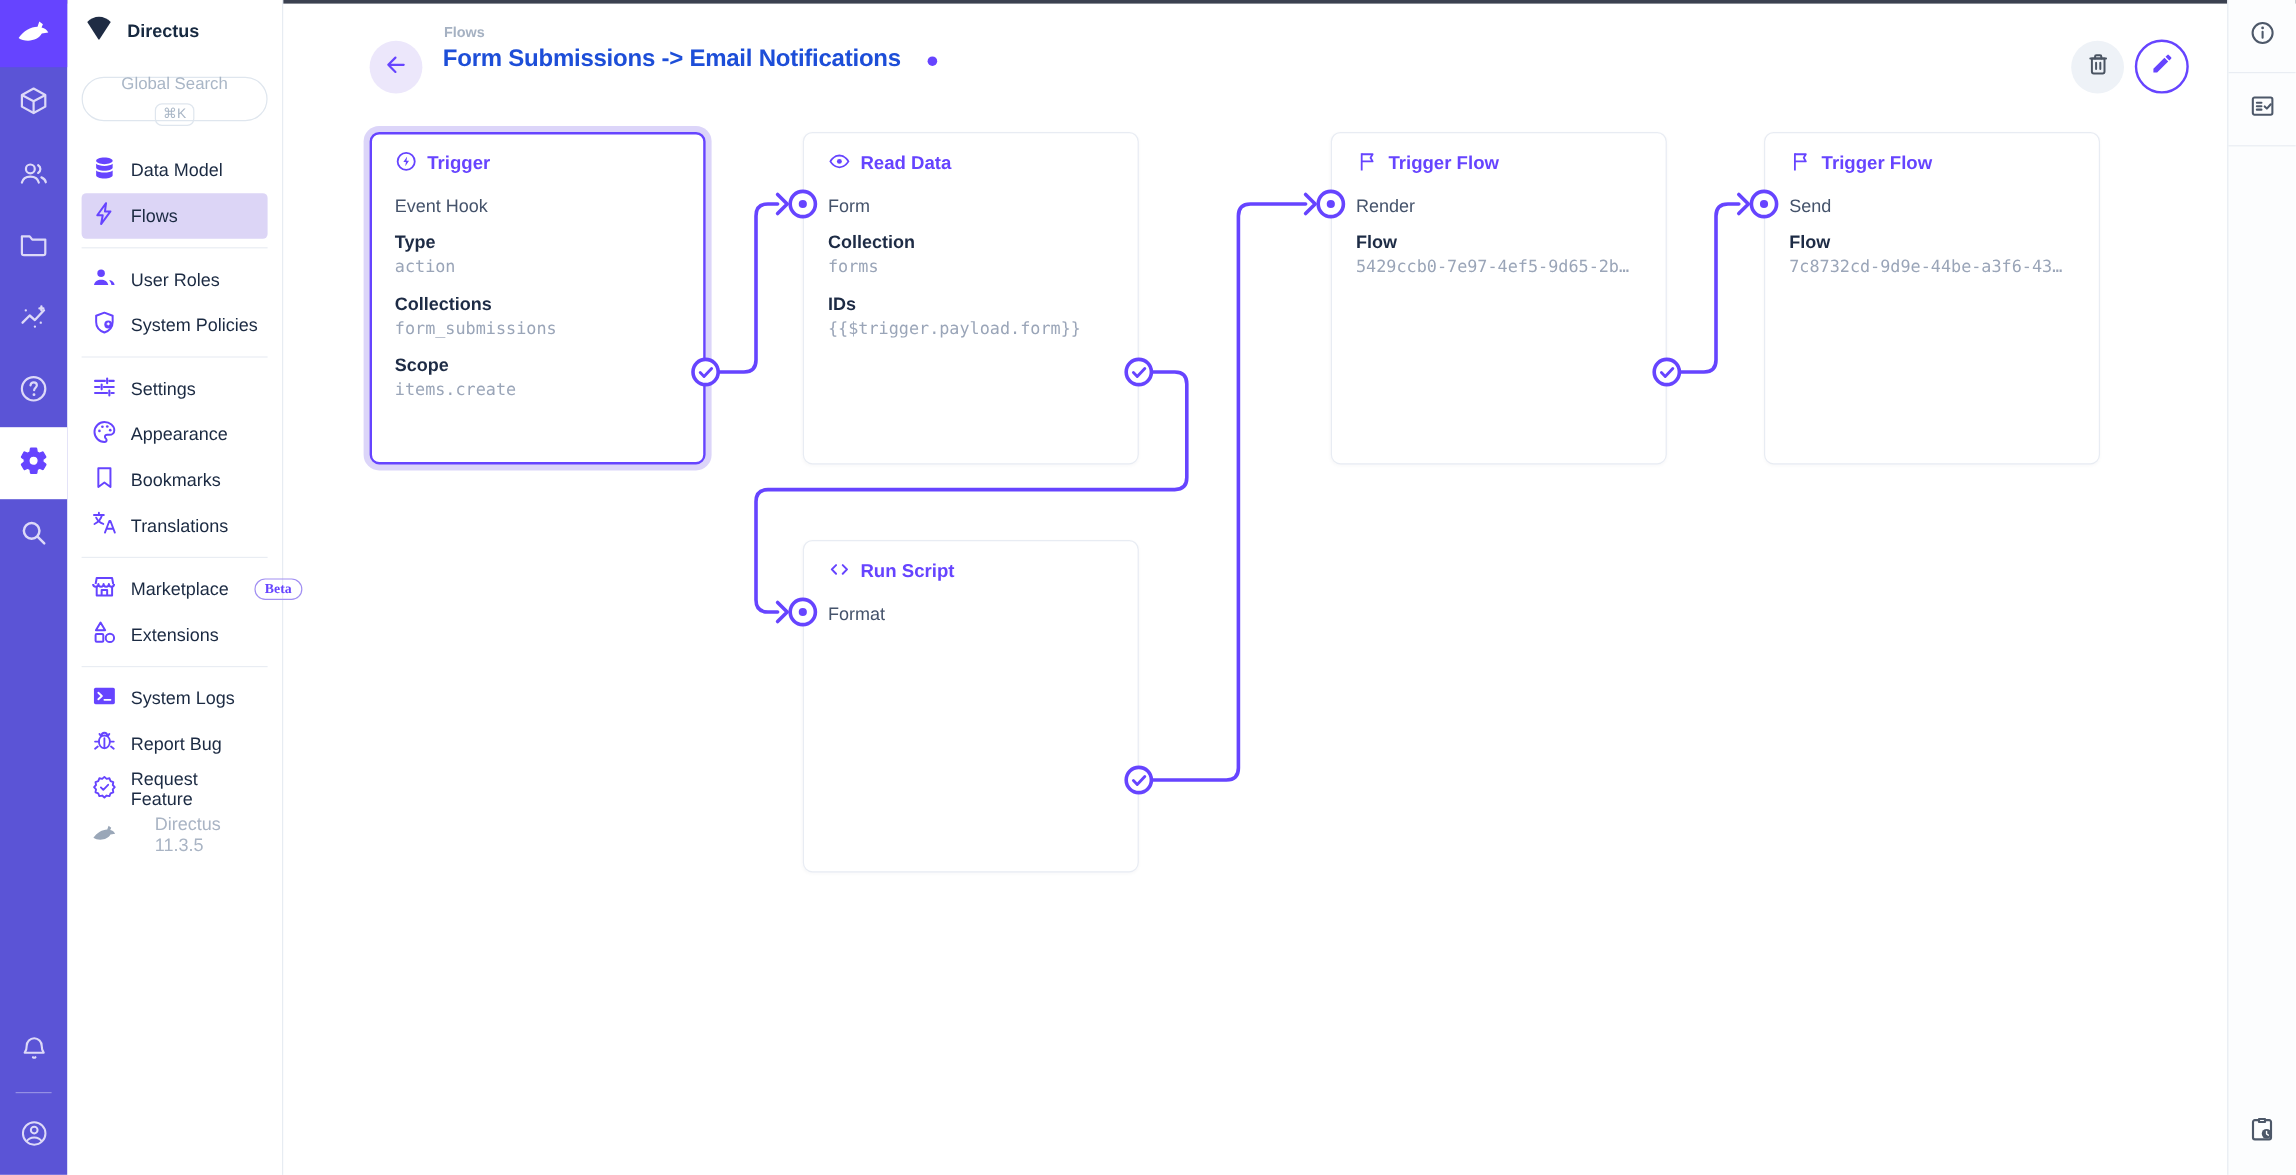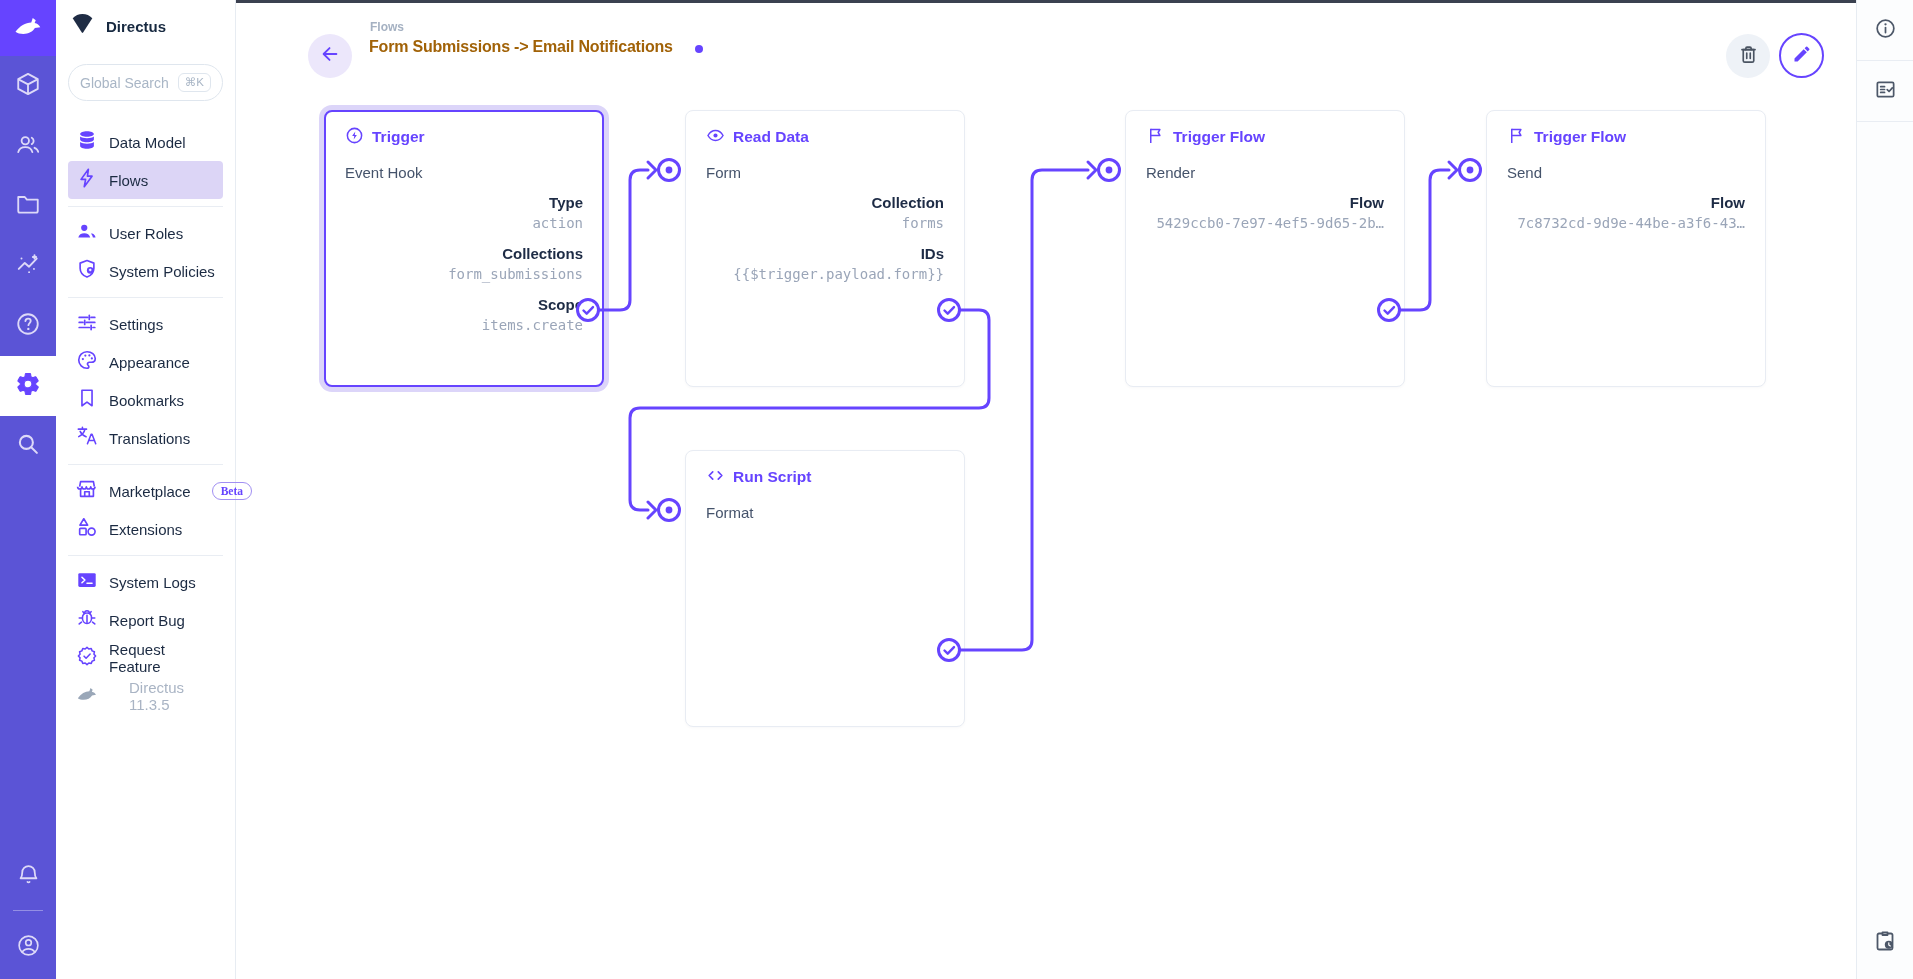--- a/index.html
+++ b/index.html
@@ -17,48 +17,48 @@
   .rail-btn svg{stroke:#ddd9f8;}
   .rail-btn.active{background:#ffffff;}
   .rail-btn.active svg{stroke:#6644ff;}
   .rail-spacer{flex:1;}
   .rail-divider{width:30px;height:1px;background:rgba(255,255,255,.35);margin:4px auto;}
 
   
   .nav{position:absolute;left:56px;top:0;width:180px;height:979px;background:#fff;border-right:1px solid #e7ecf2;z-index:45;}
   .project-row{height:52px;display:flex;align-items:center;gap:11px;padding:0 14px;}
   .project-name{font-size:15px;font-weight:700;color:#172940;}
-  .search-pill{margin:12px;height:37px;border:1px solid #dfe6ee;border-radius:22px;display:flex;align-items:center;justify-content:center;gap:9px;background:#fff;cursor:text;}
+  .search-pill{margin:12px;height:37px;border:1px solid #dfe6ee;border-radius:22px;display:flex;align-items:center;justify-content:center;gap:9px;background:#fff;cursor:text;flex-direction:column;}
   .search-ph{font-size:14px;color:#a9b6c6;}
   .kbd-chip{border:1px solid #dfe6ee;border-radius:6px;font-size:11.5px;color:#a9b6c6;padding:2px 6px;line-height:13px;}
   .nav-list{padding:10px 12px 0 12px;}
   .nav-item{height:38px;display:flex;align-items:center;gap:11px;padding:0 8px;border-radius:4px;cursor:pointer;}
   .nav-item .lbl{font-size:15px;font-weight:500;color:#1b2a42;}
   .nav-item.active{background:#dcd5f6;}
   .nav-item svg{flex:0 0 auto;}
   .nav-div{height:1px;background:#e9edf3;margin:7px 0;}
   .beta-chip{margin-left:10px;border:1.5px solid #a18ff2;color:#6644ff;font-size:11.5px;font-weight:600;border-radius:9px;padding:1px 8px;line-height:14px;font-family:Liberation Serif, serif;}
   .version-row .lbl{color:#a9b4c4;font-weight:500;margin-left:20px;}
 
   
   .main{position:absolute;left:277px;top:0;width:1579px;height:979px;background:#fff;}
   .hbtn{position:absolute;width:44px;height:44px;border-radius:50%;display:flex;align-items:center;justify-content:center;cursor:pointer;}
   .back-btn{left:31px;top:34px;background:#ece7fb;}
   .crumb{position:absolute;left:93px;top:20px;font-size:12px;font-weight:600;color:#a5b1c2;}
-  .page-title{position:absolute;left:92px;top:38px;font-size:16px;font-weight:700;letter-spacing:-.2px;color:#a16207;display:flex;align-items:center;gap:22px;}
+  .page-title{position:absolute;left:92px;top:38px;font-size:20px;font-weight:700;letter-spacing:-.2px;color:#1d4ed8;display:flex;align-items:center;gap:22px;}
   .title-dot{width:8px;height:8px;border-radius:50%;background:#6644ff;margin-top:3px;}
   .trash-btn{left:1449px;top:34px;background:#eef2f7;}
   .edit-btn{left:1502px;top:33px;width:45px;height:45px;background:#fff;border:2px solid #6644ff;}
 
   
-  .panel{position:absolute;width:280px;height:277px;background:#fff;border:1px solid #e8ecf3;border-radius:8px;padding:14px 20px;box-shadow:0 1px 3px rgba(23,41,64,.03);cursor:pointer;margin-left:16px;}
+  .panel{position:absolute;width:280px;height:277px;background:#fff;border:1px solid #e8ecf3;border-radius:8px;padding:14px 20px;box-shadow:0 1px 3px rgba(23,41,64,.03);cursor:pointer;}
   .panel.selected{border:2px solid #6644ff;box-shadow:0 0 0 5px #dcd5f9;padding:13px 19px;}
   .panel-head{display:flex;align-items:center;gap:8px;color:#6644ff;font-weight:700;font-size:15.5px;height:24px;}
   .node-name{margin-top:13px;font-size:15px;color:#45536b;line-height:21px;}
-  .field{margin-top:9px;text-align:right;}
+  .field{margin-top:9px;}
   .field-label{font-size:15px;font-weight:700;color:#1d2b45;line-height:21px;}
   .field-value{font-size:14px;color:#9aa5b8;line-height:21px;white-space:nowrap;overflow:hidden;}
   .panel-footer{position:absolute;left:0;right:0;bottom:0;height:45px;border-top:1px solid #eef1f6;display:flex;align-items:center;gap:10px;padding:0 19px;}
   .status-dot{width:9px;height:9px;border-radius:50%;background:#6644ff;}
   .status-lbl{font-size:15px;color:#24324a;}
   .wires{position:absolute;left:0;top:0;pointer-events:none;z-index:5;}
 
   
   .rightbar{position:absolute;right:0;top:0;width:57px;height:979px;background:#fcfdfe;border-left:1px solid #e7ecf2;z-index:45;}
   .rb-btn{width:56px;height:61px;display:flex;align-items:center;justify-content:center;border-bottom:1px solid #e9edf3;cursor:pointer;}

